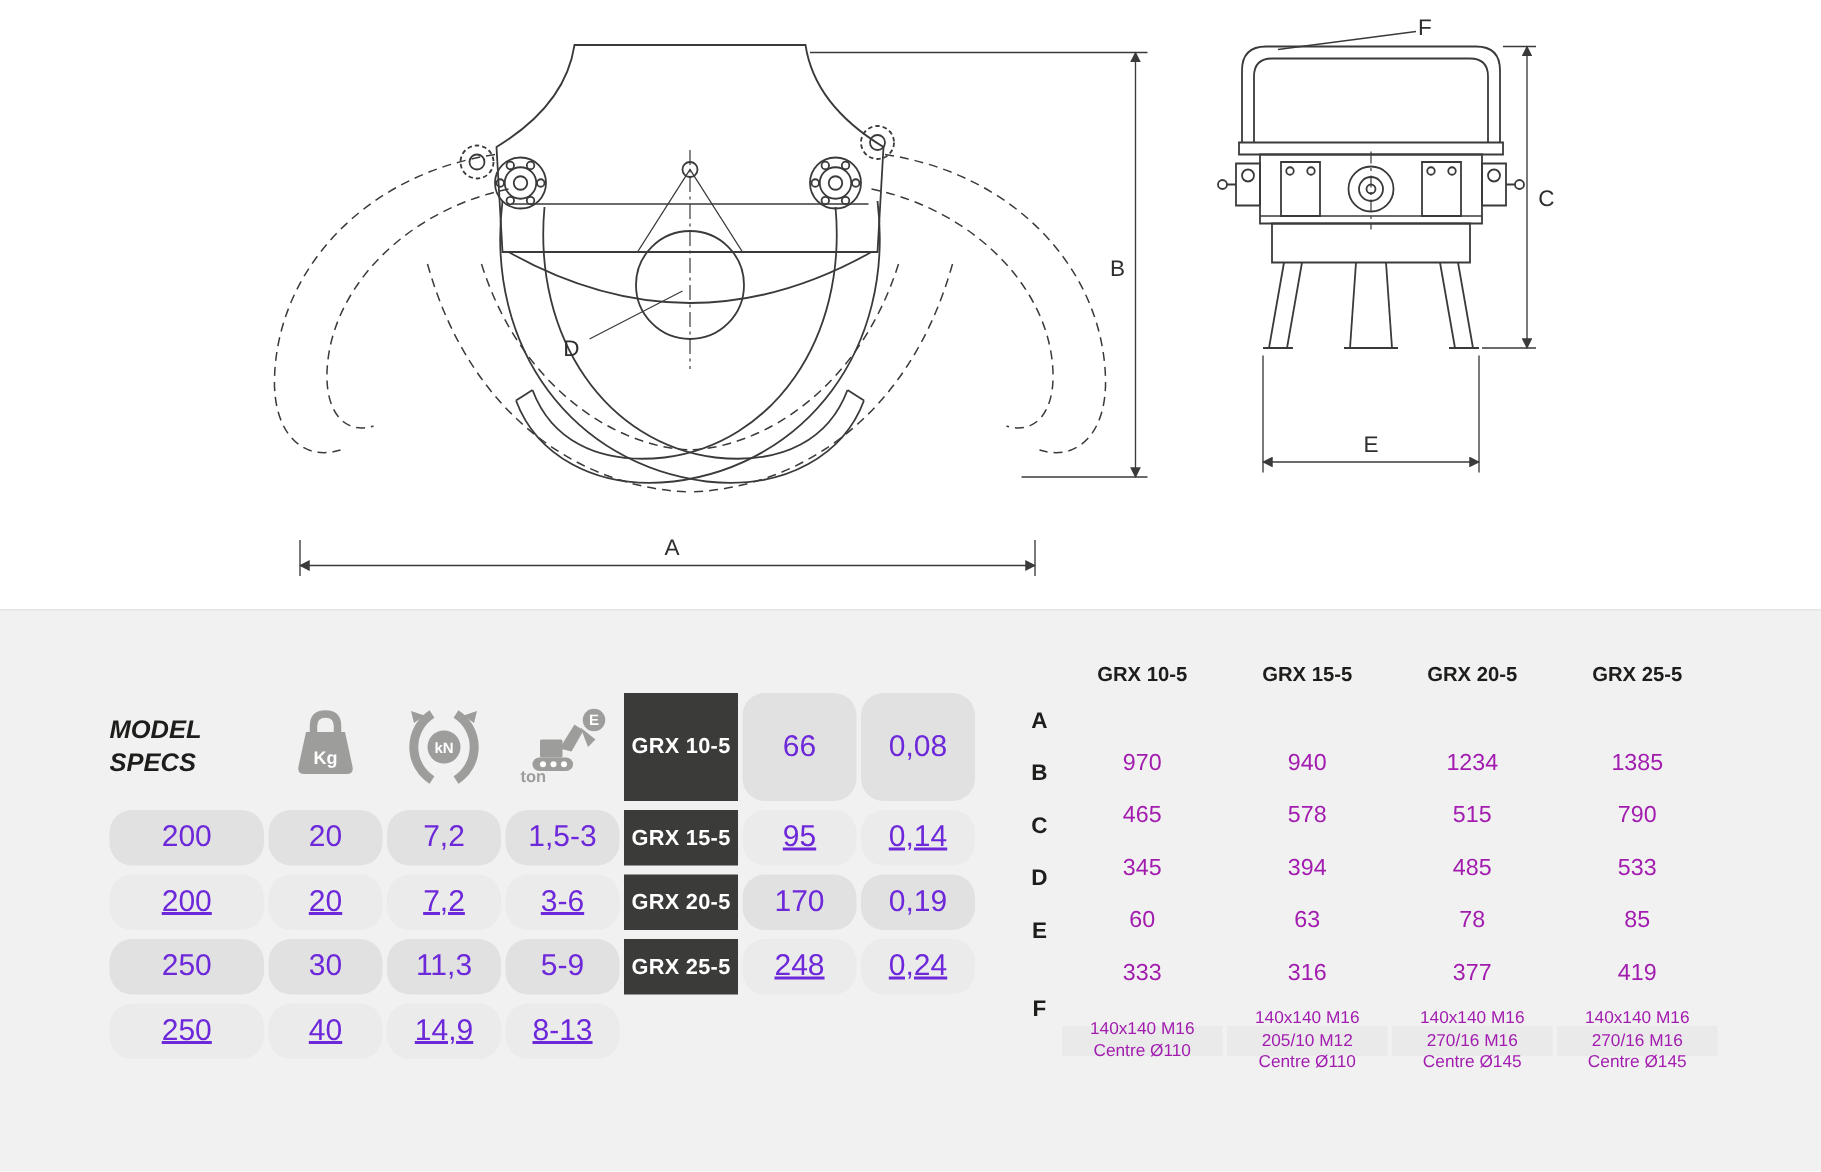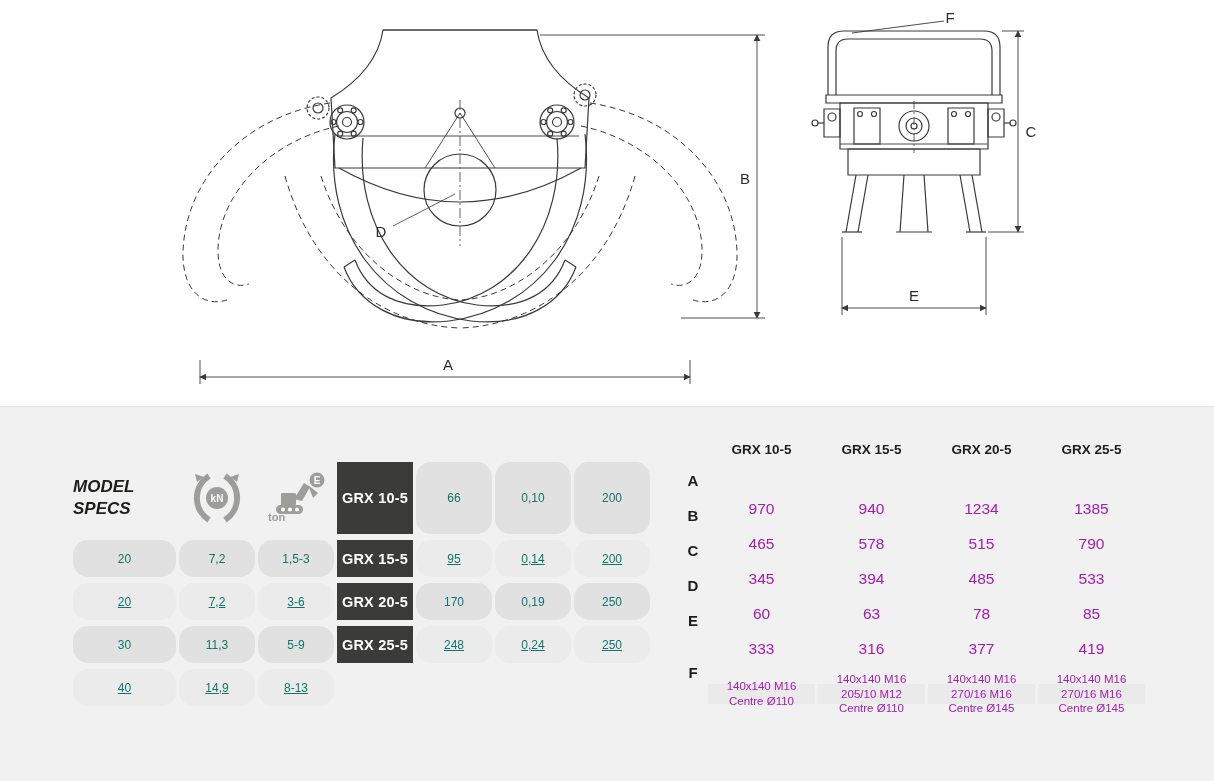--- a/index.html
+++ b/index.html
@@ -15,21 +15,21 @@
   
   .model-table{position:absolute;left:73px;top:462px;display:grid;
         grid-template-columns:103px repeat(6,76px);
         grid-template-rows:72px repeat(4,37px);
         column-gap:3px;row-gap:6px;}
   .mt-title{display:flex;align-items:center;font-style:italic;font-weight:bold;
         font-size:17px;color:#1d1d1b;line-height:1.3;white-space:pre-line;}
   .icon-cell{display:flex;align-items:center;justify-content:center;}
   .mt-model{background:#3b3b3a;color:#ffffff;font-weight:bold;font-size:14.5px;
         display:flex;align-items:center;justify-content:center;letter-spacing:.2px;}
-  .cell{display:flex;align-items:center;justify-content:center;font-size:12px;color:#0f766e;border-radius:15px;}
+  .cell{display:flex;align-items:center;justify-content:center;font-size:20px;color:#6d28d9;border-radius:15px;}
   .c-odd{background:#e1e1e1;}
   .c-even{background:#ebebeb;text-decoration:underline;}
 
   .icon-label-white{fill:#ffffff;font-weight:bold;font-size:12px;text-anchor:middle;
         font-family:"Liberation Sans",sans-serif;}
   .icon-label-gray{fill:#9d9d9c;font-weight:bold;font-size:11px;text-anchor:middle;
         font-family:"Liberation Sans",sans-serif;}
   .icon-label-gray.start{text-anchor:start;}
 
   
@@ -194,20 +194,27 @@
     <text class="dim-text" x="116" y="296">E</text>
   </svg>
 
   <div class="gray-section"></div>
 
   <div class="model-table">
 
     <div class="mt-title">MODEL
 SPECS</div>
 
+    <div class="icon-cell">
+      <svg width="46" height="50" viewBox="0 0 46 50">
+        <path d="M15,16 L15,11 Q15,3 23,3 Q31,3 31,11 L31,16" fill="none" stroke="#9d9d9c" stroke-width="5"></path>
+        <path d="M10,15 L36,15 L41,38 Q42,43 37,43 L9,43 Q4,43 5,38 Z" fill="#9d9d9c"></path>
+        <text x="23" y="36" class="icon-label-white">Kg</text>
+      </svg>
+    </div>
 
 
 
 
     <div class="icon-cell">
       <svg width="56" height="52" viewBox="0 0 56 52">
         <path d="M20,4 A26,26 0 0 0 20,48" fill="none" stroke="#9d9d9c" stroke-width="6"></path>
         <path d="M36,4 A26,26 0 0 1 36,48" fill="none" stroke="#9d9d9c" stroke-width="6"></path>
         <path d="M6,2 L15,5 L8,10 Z" fill="#9d9d9c"></path>
         <path d="M50,2 L41,5 L48,10 Z" fill="#9d9d9c"></path>
@@ -226,21 +233,21 @@
         <circle cx="26" cy="38.5" r="2" fill="#ffffff"></circle>
         <circle cx="33" cy="38.5" r="2" fill="#ffffff"></circle>
         <circle cx="53" cy="9" r="7.5" fill="#9d9d9c"></circle>
         <text x="53" y="12.5" class="icon-label-white" style="font-size:10px">E</text>
         <text x="4" y="50" class="icon-label-gray start">ton</text>
       </svg>
     </div>
 
     <div class="mt-model">GRX 10-5</div>
     <div class="cell c-odd">66</div>
-    <div class="cell c-odd">0,10</div>
+    <div class="cell c-odd">0,08</div>
     <div class="cell c-odd">200</div>
     <div class="cell c-odd">20</div>
     <div class="cell c-odd">7,2</div>
     <div class="cell c-odd">1,5-3</div>
 
     <div class="mt-model">GRX 15-5</div>
     <div class="cell c-even">95</div>
     <div class="cell c-even">0,14</div>
     <div class="cell c-even">200</div>
     <div class="cell c-even">20</div>

